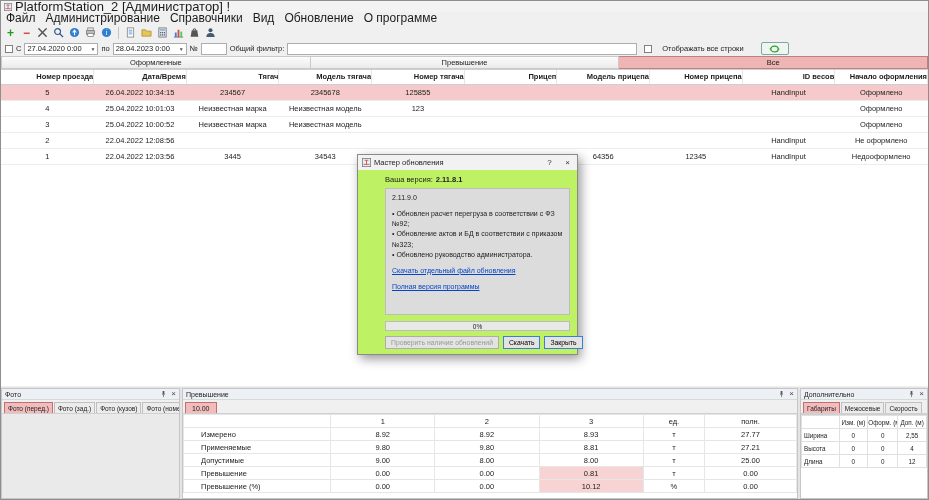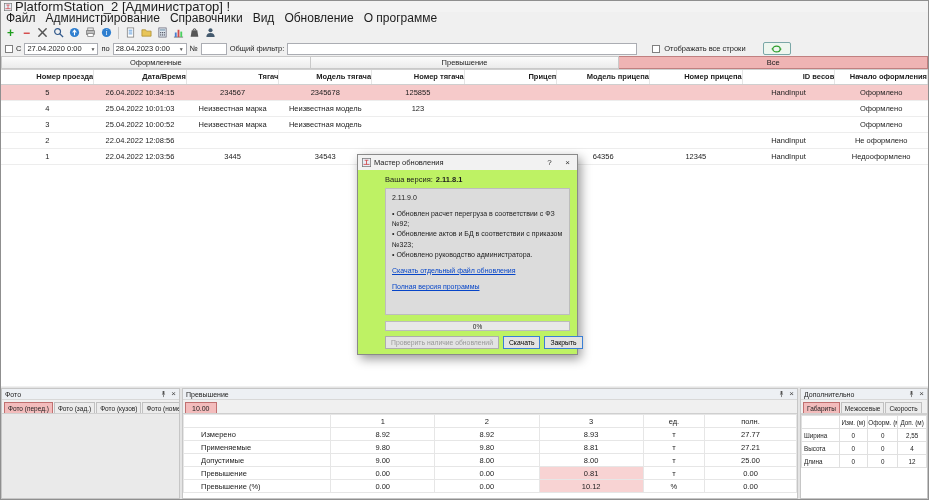--- a/index.html
+++ b/index.html
@@ -17,21 +17,21 @@
   .glyph{font-size:12px;font-weight:bold;line-height:1;}
   .tb-sep{width:1px;height:12px;background:#c5c5c5;margin:0 3px;display:inline-block;}
 
   
   .filterbar{height:15px;display:flex;align-items:center;gap:3px;padding:0 4px;font-size:7.5px;background:#f0f0f0;}
   .cb{width:8px;height:8px;border:1px solid #808080;background:#fff;display:inline-block;flex:none;}
   .date-combo{width:74px;height:12px;border:1px solid #abadb3;background:#fff;display:flex;align-items:center;justify-content:space-between;padding:0 2px;}
   .dd-arrow{font-size:5px;color:#555;}
   .num-input{width:26px;height:12px;border:1px solid #abadb3;background:#fff;font-size:7.5px;padding:0 2px;font-family:inherit;}
   .filter-input{width:350px;height:12px;border:1px solid #abadb3;background:#fff;font-size:7.5px;padding:0 2px;font-family:inherit;}
-  .show-all{display:flex;align-items:flex-end;gap:4px;margin-left:12px;white-space:nowrap;}
+  .show-all{display:flex;align-items:flex-end;gap:10px;margin-left:4px;white-space:nowrap;}
   .refresh-btn{width:28px;height:13px;border:1px solid #7aa7a7;background:#eef6ef;display:flex;align-items:center;justify-content:center;margin-left:14px;border-radius:2px;padding:0;}
 
   
   .status-tabs{display:flex;height:13px;}
   .status-tab{flex:1;display:flex;align-items:center;justify-content:center;font-size:7.5px;border:1px solid #c9c9c9;border-left-width:0;background:linear-gradient(#fcfcfc,#ebebeb);cursor:default;}
   .status-tab:first-child{border-left-width:1px;}
   .status-tab.active{background:#efb4b4;border-color:#c08080;}
 
   
   .grid-area{position:absolute;left:0;right:0;top:68px;bottom:113px;background:#fff;border-top:1px solid #d0d0d0;overflow:hidden;}

